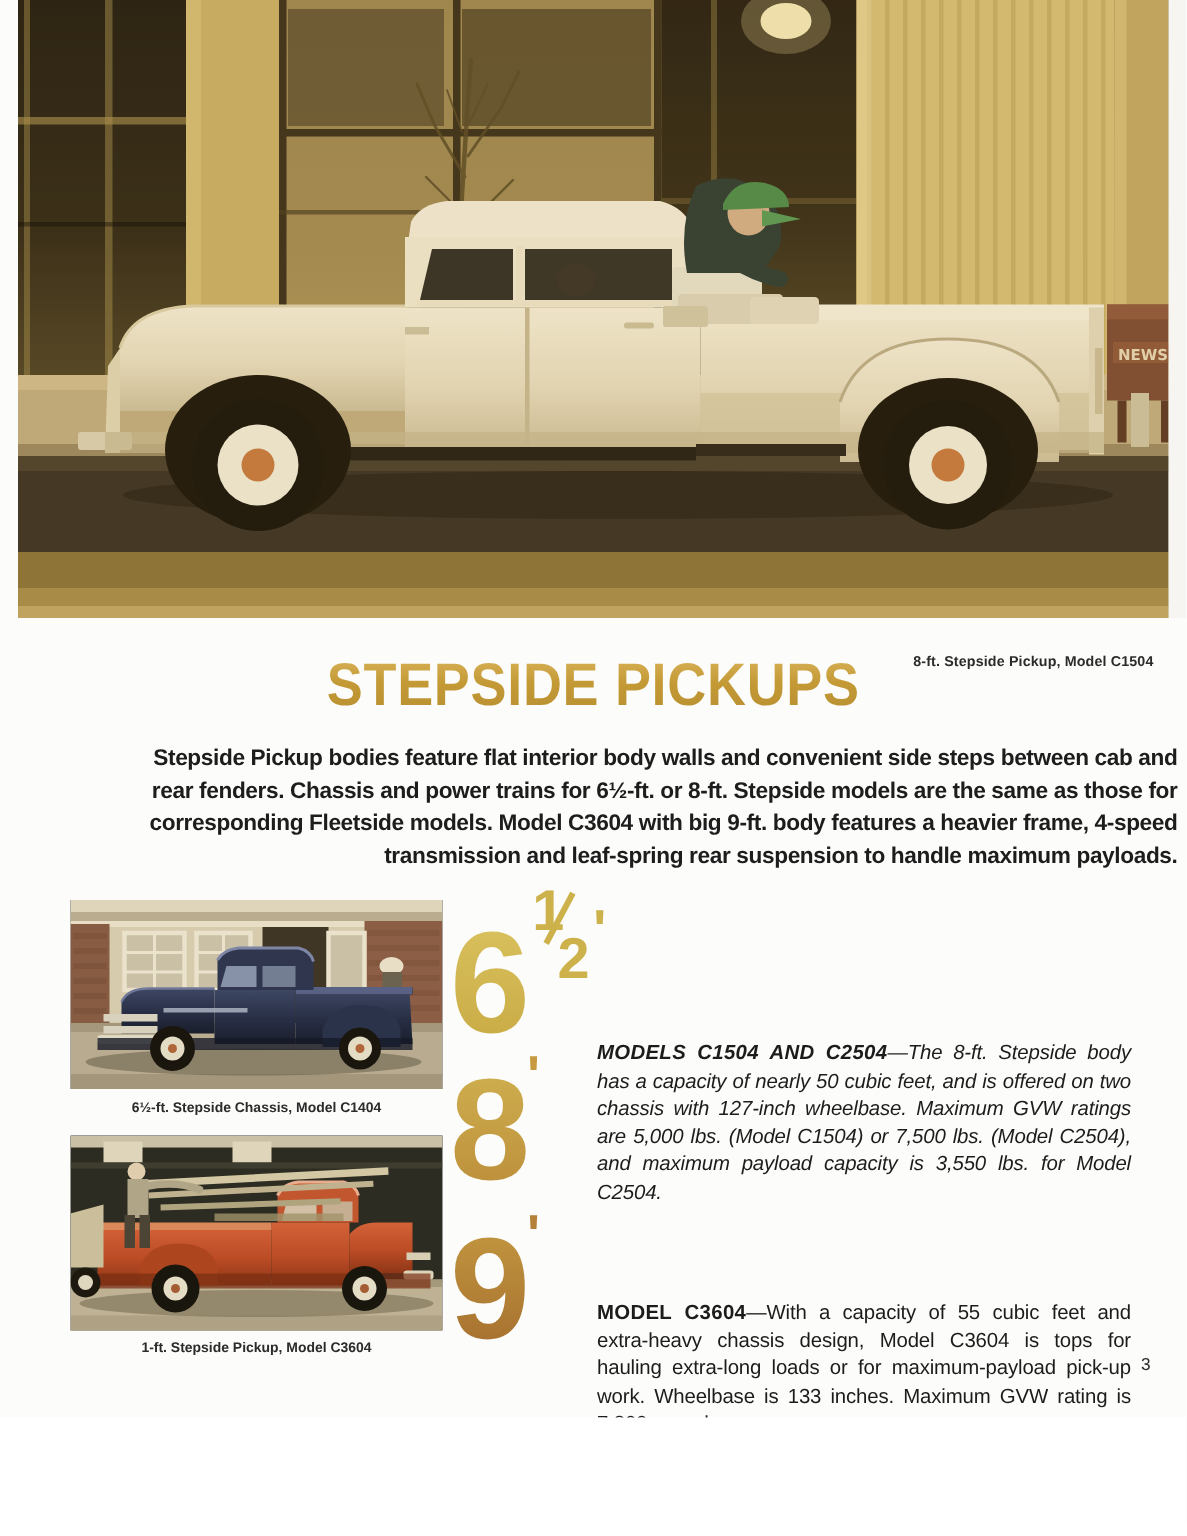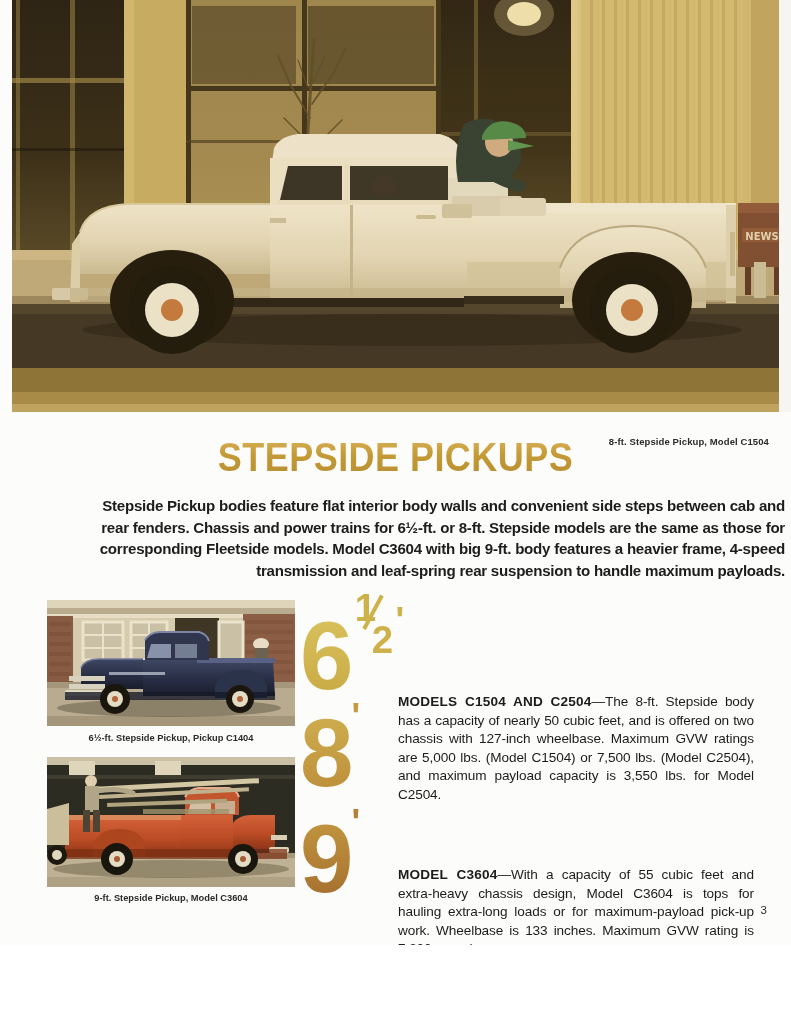--- a/index.html
+++ b/index.html
@@ -180,21 +180,21 @@
     width: 356px;
     font-size: 13.6px;
     line-height: 1.37;
     color: #1c1c1c;
     font-family: "Liberation Sans", sans-serif;
     text-align: justify;
     letter-spacing: -0.1px;
   }
   .model-block .lead { font-weight: bold; letter-spacing: 0.2px; }
   .mb-1 { top: 598px; }
-  .mb-2 { top: 693px; }
+  .mb-2 { top: 693px; font-style: italic; }
   .mb-3 { top: 866px; }
 
   
   .page-number {
     position: absolute;
     right: 24px;
     top: 904px;
     font-size: 11.5px;
     color: #2b2b2b;
     font-family: "Liberation Sans", sans-serif;
@@ -512,21 +512,21 @@
         <circle cx="68" cy="99" r="15" fill="#15120c"></circle>
         <circle cx="193" cy="99" r="14" fill="#15120c"></circle>
         <circle cx="68" cy="99" r="8" fill="#eae3cd"></circle>
         <circle cx="193" cy="99" r="8" fill="#eae3cd"></circle>
         <circle cx="68" cy="99" r="3" fill="#b5673a"></circle>
         <circle cx="193" cy="99" r="3" fill="#b5673a"></circle>
       </g>
       <rect x="0" y="0" width="248" height="126" fill="#7a6a3a" opacity="0.06"></rect>
     </svg>
   </div>
-  <div class="side-caption cap-1">6½-ft. Stepside Pickup, Pickup C1404</div>
+  <div class="side-caption cap-1">6½-ft. Stepside Chassis, Model C1404</div>
 
   <div class="side-photo photo-2">
     <svg width="248" height="130" viewBox="0 0 248 130" preserveAspectRatio="none">
       <defs>
         <linearGradient id="redBody" x1="0" y1="0" x2="0" y2="1">
           <stop offset="0%" stop-color="#d9623a"></stop>
           <stop offset="55%" stop-color="#bf4b25"></stop>
           <stop offset="100%" stop-color="#8f3417"></stop>
         </linearGradient>
       </defs>
@@ -586,21 +586,21 @@
         <path d="M50 34 q20 -4 36 2" stroke="#b4a98c" stroke-width="5" fill="none" stroke-linecap="round"></path>
       </g>
 
       <path d="M0 52 L22 46 L22 88 L0 88 Z" fill="#cfc3a2"></path>
       <circle cx="10" cy="98" r="10" fill="#1a160e"></circle>
       <circle cx="10" cy="98" r="5" fill="#e6dec8"></circle>
 
       <rect x="0" y="0" width="248" height="130" fill="#6e5a2c" opacity="0.05"></rect>
     </svg>
   </div>
-  <div class="side-caption cap-2">9-ft. Stepside Pickup, Model C3604</div>
+  <div class="side-caption cap-2">1-ft. Stepside Pickup, Model C3604</div>
 
   <div class="numerals">
 
     <div class="numeral num-a num-grad-a">
       <span class="glyph"><span>6</span></span><span class="frac"><span class="frac-stack"><span class="frac-bar"></span><span class="frac-num">1</span><span class="frac-den">2</span></span></span><span class="prime">'</span>
     </div>
 
     <div class="numeral num-b num-grad-b">
       <span class="glyph"><span>8</span></span><span class="prime">'</span>
     </div>

